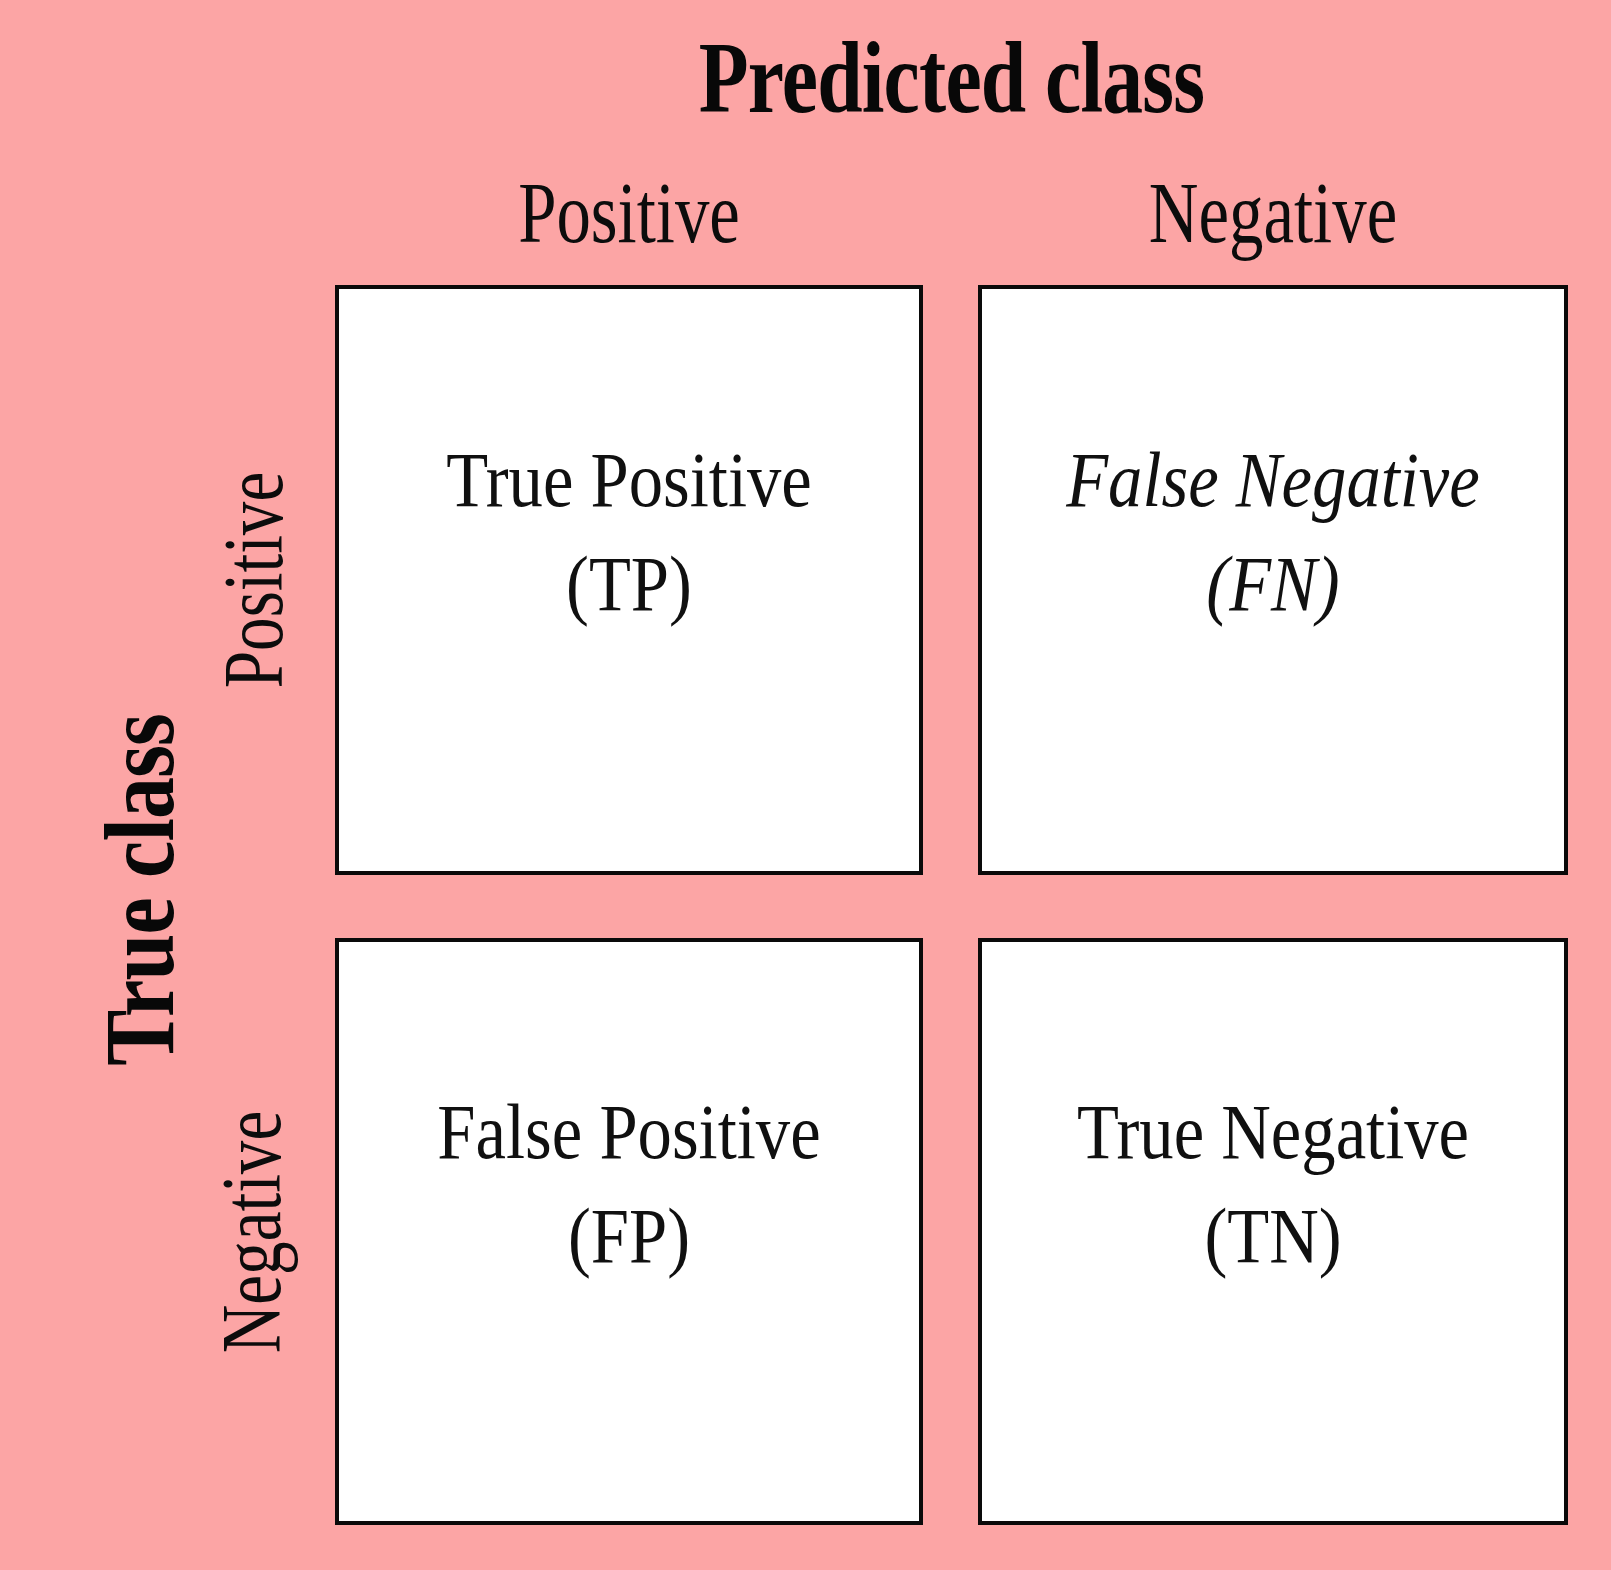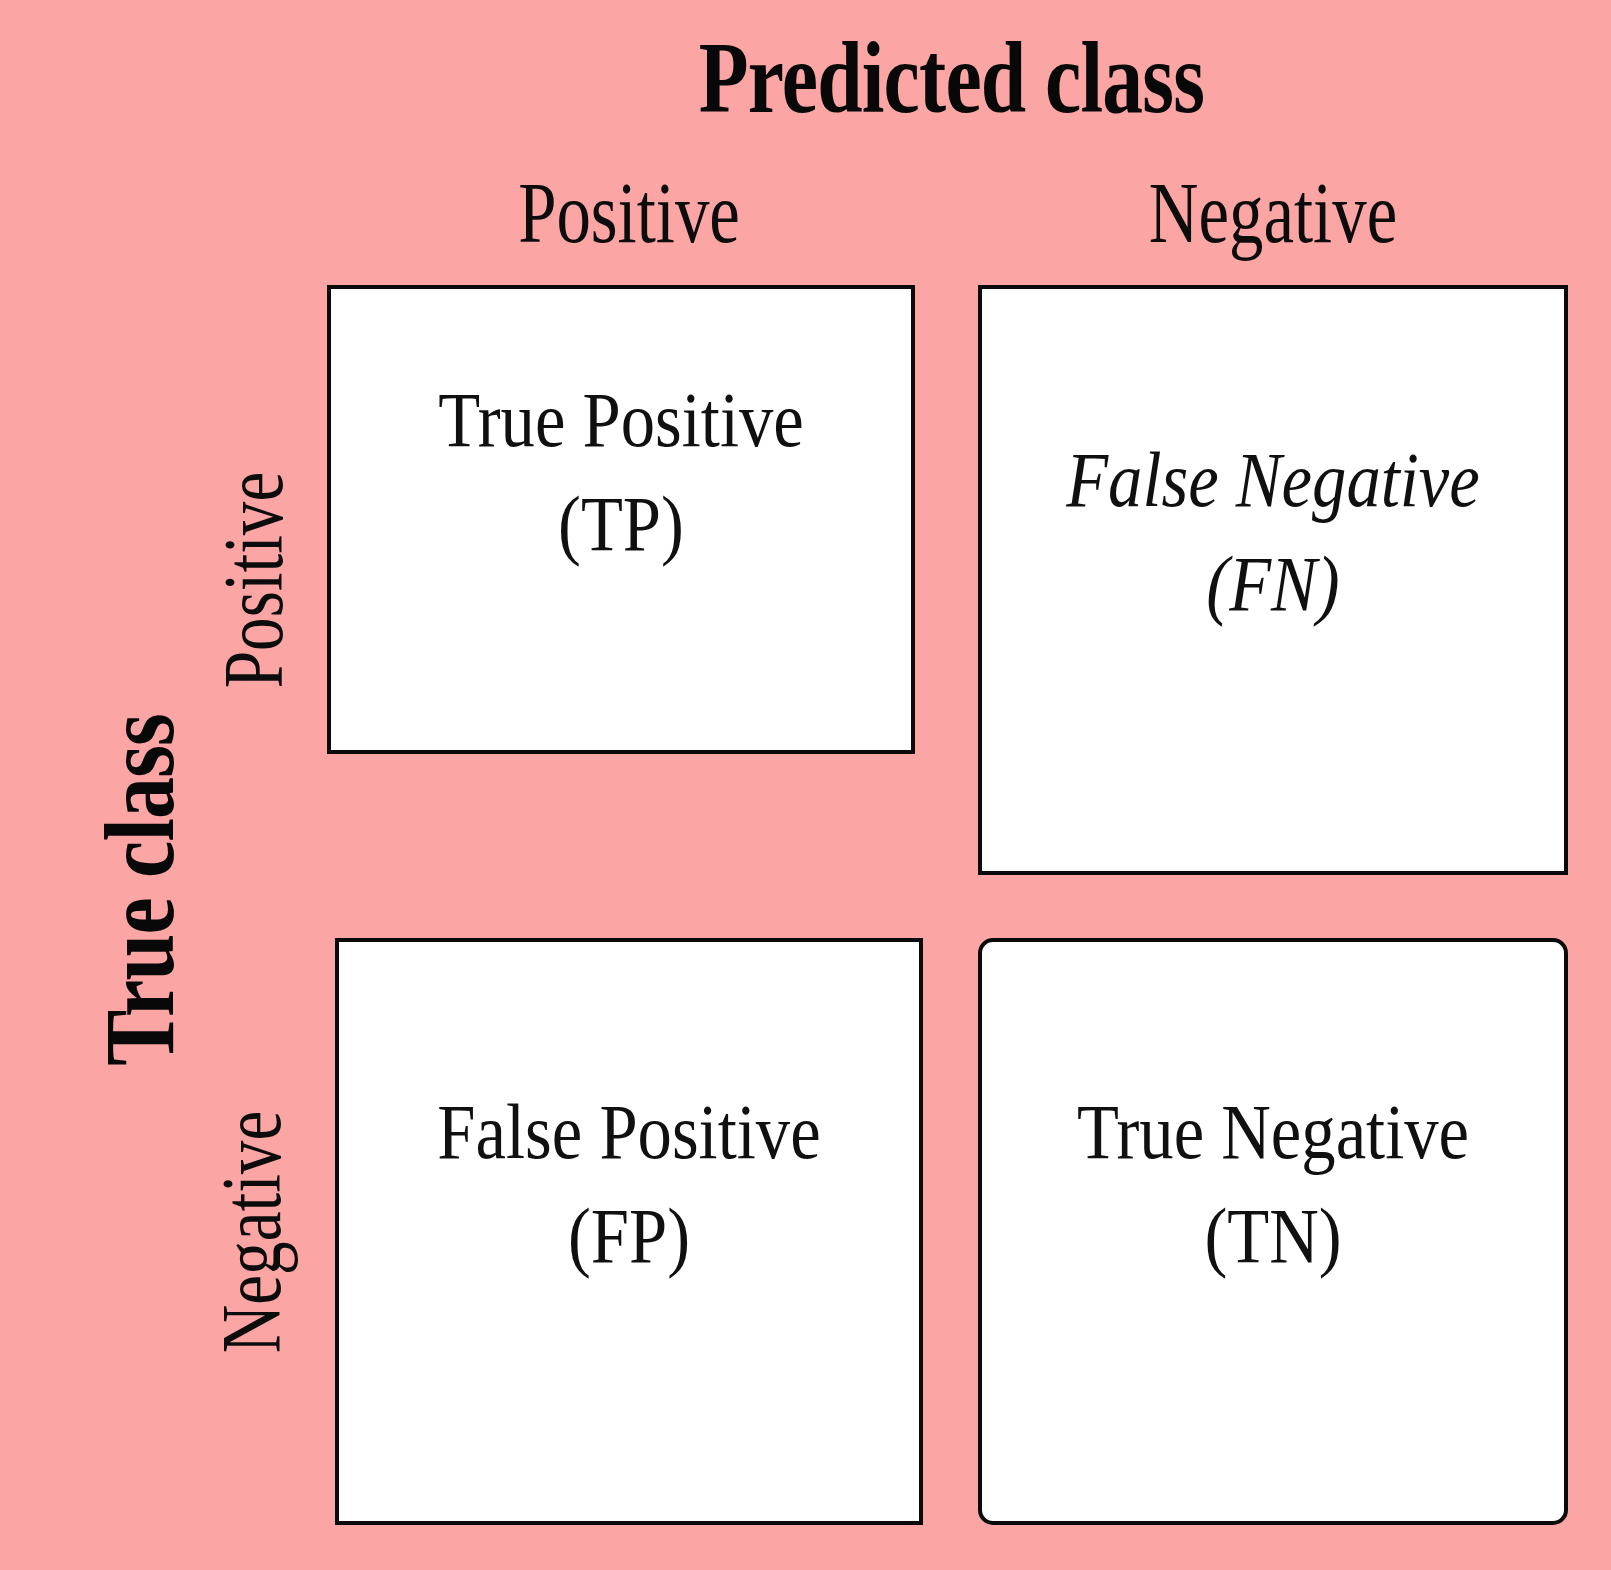--- a/index.html
+++ b/index.html
@@ -98,24 +98,24 @@
   
   .matrix-cell {
     position: absolute;
     box-sizing: border-box;
     border: 4px solid #0a0a0a;
     background: #ffffff;
     display: flex;
     align-items: center;
     justify-content: center;
   }
-  #cell-tp { left: 327px; top: 285px;  width: 588px; height: 469px; }
+  #cell-tp { left: 335px; top: 285px;  width: 588px; height: 590px; }
   #cell-fn { left: 978px; top: 285px;  width: 590px; height: 590px; font-style: italic; }
   #cell-fp { left: 335px; top: 938px;  width: 588px; height: 587px; }
-  #cell-tn { left: 978px; top: 938px;  width: 590px; height: 587px; border-radius: 15px; }
+  #cell-tn { left: 978px; top: 938px;  width: 590px; height: 587px; }
 
   .cell-text {
     width: 100%;
     text-align: center;
     position: relative;
     top: -48px;
     transform: scaleX(0.88);
     transform-origin: 50% 50%;
   }
   .cell-line {

